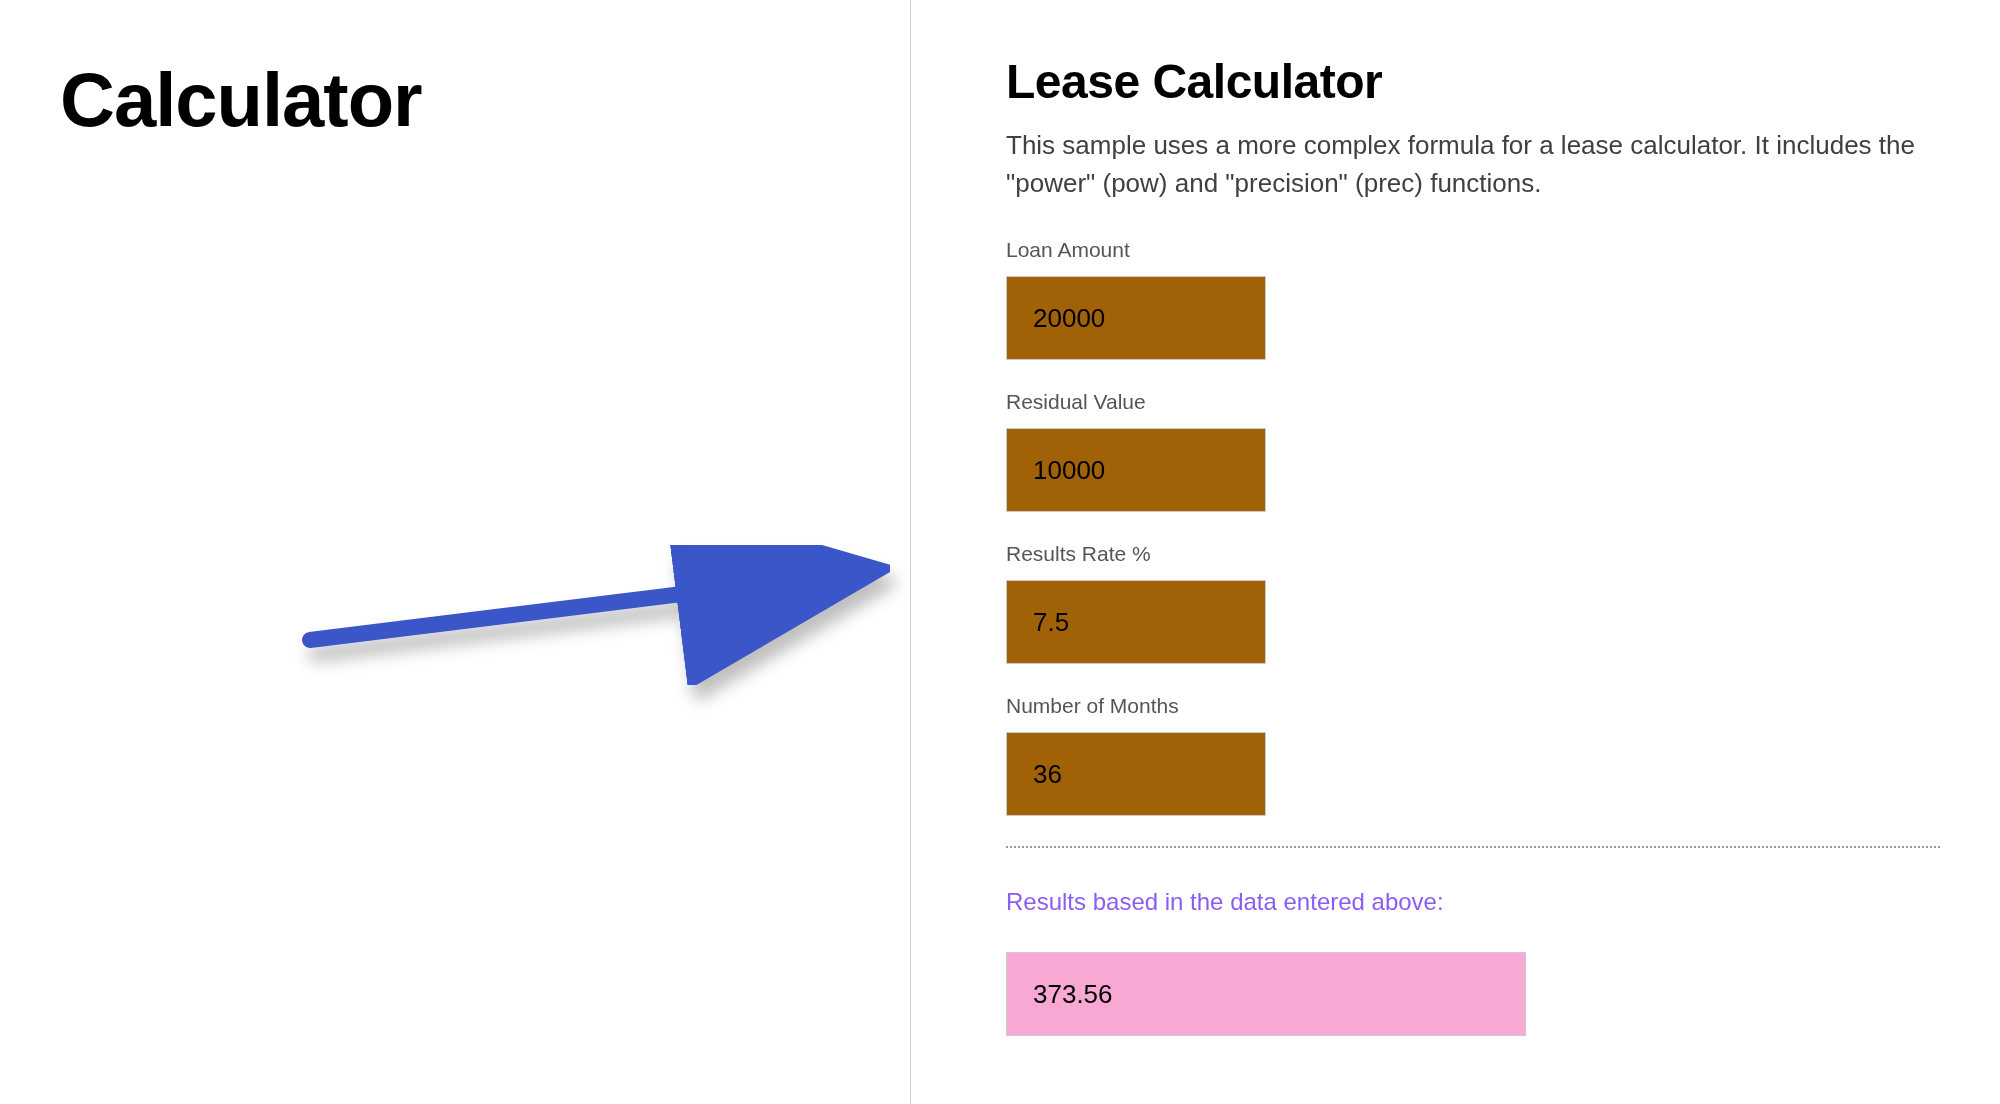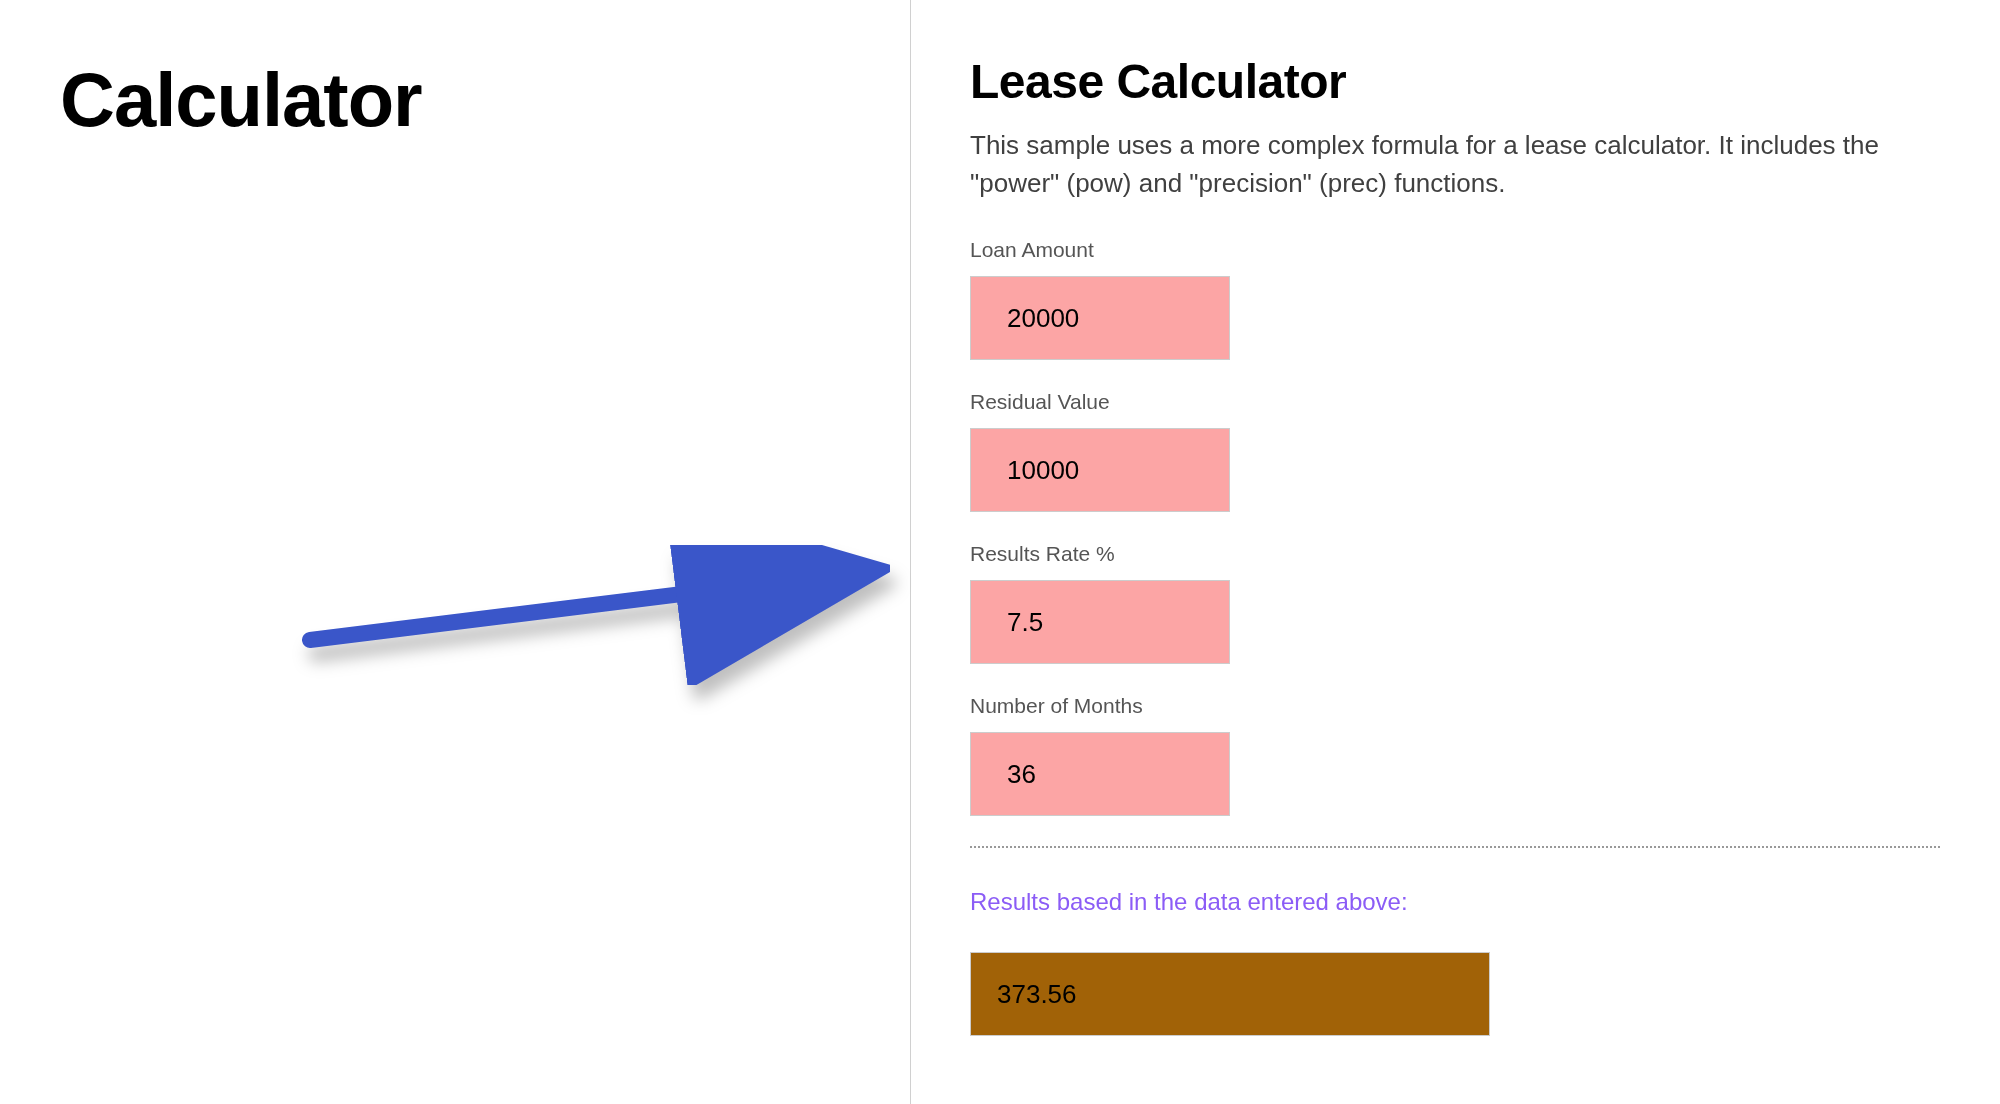--- a/index.html
+++ b/index.html
@@ -12,20 +12,21 @@
       background: #fff;
       color: #000;
       width: 2000px;
       height: 1104px;
       position: relative;
     }
     .container {
       display: flex;
       width: 100%;
       height: 100%;
+      gap: 36px;
     }
     .left-panel {
       width: 910px;
       padding: 56px 0 0 60px;
       position: relative;
     }
     .left-panel h1 {
       font-size: 76px;
       font-weight: 800;
       letter-spacing: -1px;
@@ -62,41 +63,41 @@
     .field-label {
       font-size: 21px;
       color: #555;
       margin-bottom: 14px;
       display: block;
     }
     .field-input {
       width: 260px;
       height: 84px;
       border: 1px solid #ccc;
-      background: #fca5a5;
-      padding: 0 36px;
+      background: #a16207;
+      padding: 0 26px;
       font-size: 26px;
       color: #000;
       font-family: inherit;
     }
     .dotted-divider {
       border: none;
       border-top: 2px dotted #999;
       margin: 24px 0 40px 0;
     }
     .results-text {
       font-size: 24px;
       color: #8b5cf6;
       margin-bottom: 36px;
     }
     .result-field-input {
       width: 520px;
       height: 84px;
       border: 1px solid #ccc;
-      background: #a16207;
+      background: #f9a8d4;
       padding: 0 26px;
       font-size: 26px;
       color: #000;
       font-family: inherit;
     }
     .arrow-annotation {
       position: absolute;
       left: 290px;
       top: 545px;
       pointer-events: none;

